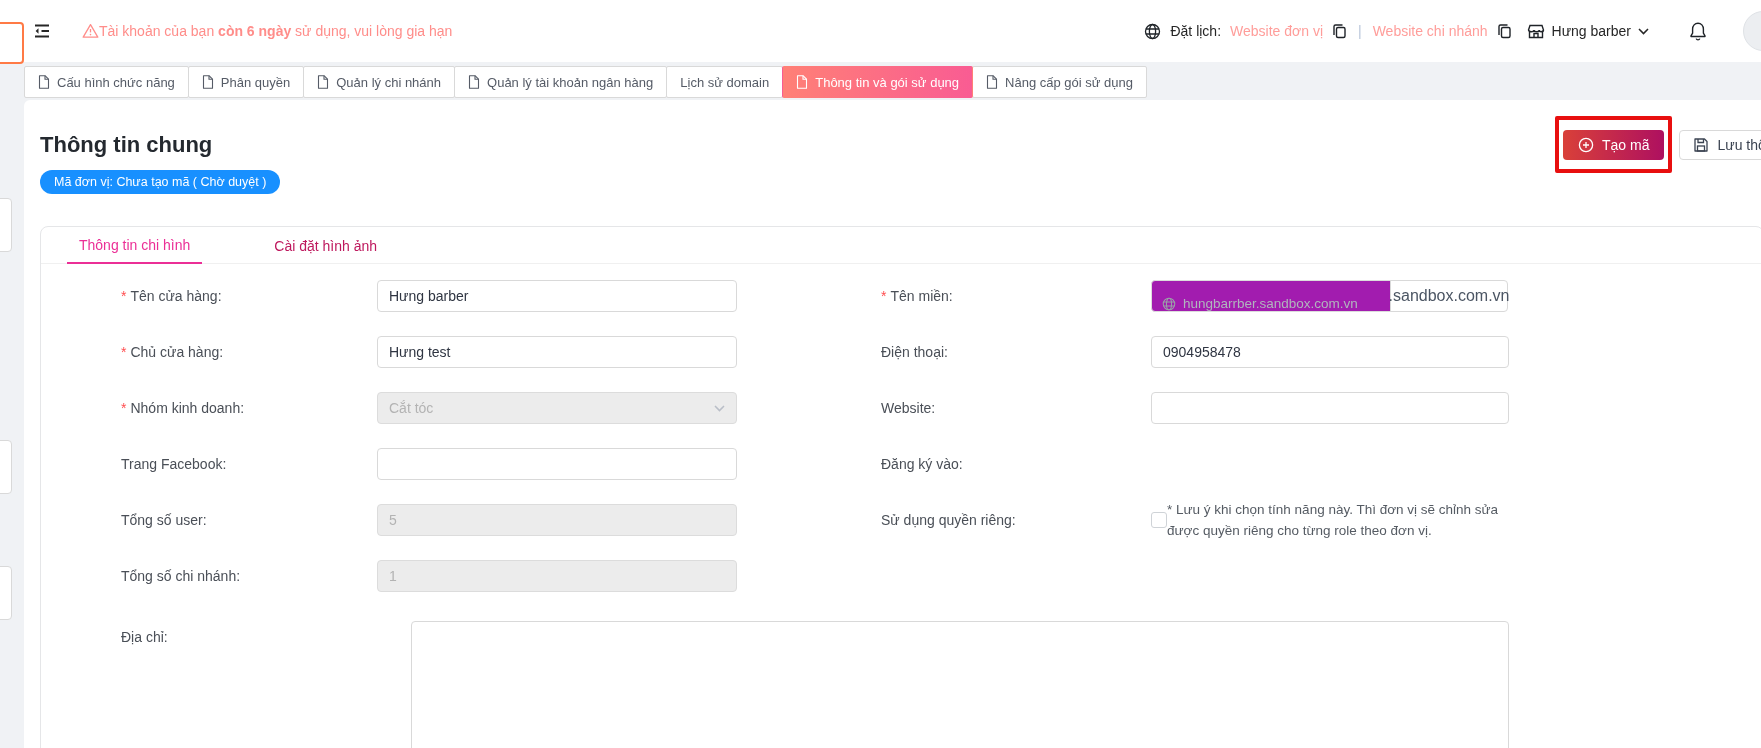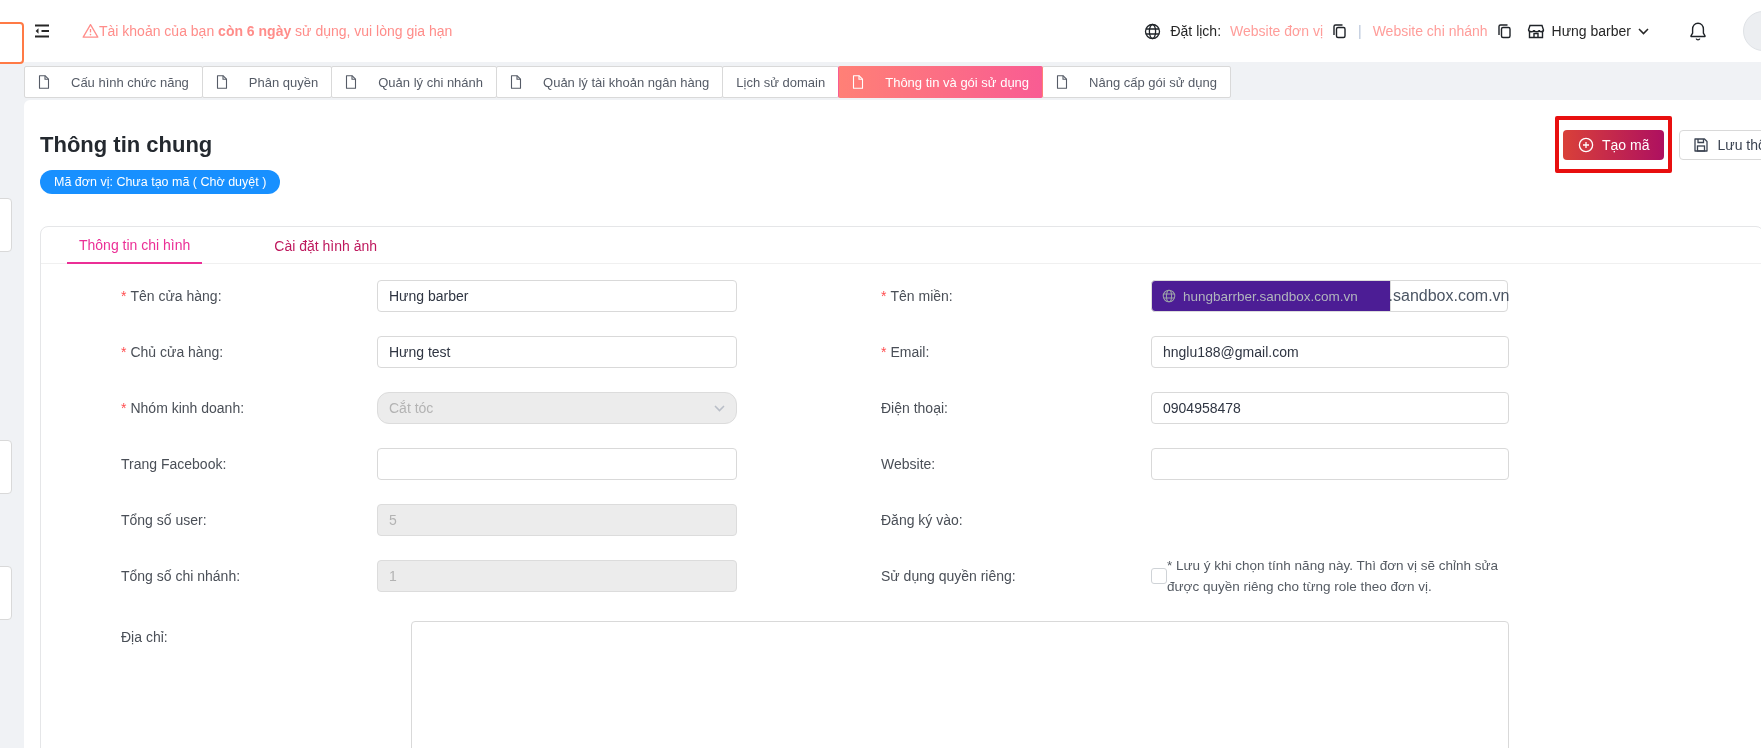--- a/index.html
+++ b/index.html
@@ -25,21 +25,21 @@
   .avatar{width:38px;height:38px;border-radius:50%;background:#eceef1;border:1px solid #dfe2e6;
           margin-left:26px;margin-right:-22px;flex:none;cursor:pointer}
 
   
   .rail-frag{position:absolute;background:#fff;border:2px solid #ff7a45;border-radius:4px;
              left:-12px;top:22px;width:32px;height:38px;z-index:6}
   .sliver{position:absolute;left:-6px;width:16px;background:#fff;border:1px solid #d9d9d9;border-radius:4px}
 
   
   .ptabs{position:absolute;top:66px;left:24px;display:flex;z-index:4}
-  .ptab{height:30px;display:flex;align-items:center;gap:21px;padding:0 13px;background:#fff;
+  .ptab{height:30px;display:flex;align-items:center;gap:7px;padding:0 13px;background:#fff;
         border:1px solid #d9d9d9;margin-left:-1px;font-size:13px;color:#555b66;cursor:pointer;
         border-radius:2px;white-space:nowrap}
   .ptab:first-child{margin-left:0}
   .ptab .ic{color:#555b66;display:flex}
   .ptab.active{background:linear-gradient(90deg,#ff8076,#f95c93);color:#fff;border-color:transparent;z-index:1}
   .ptab.active .ic{color:#fff}
 
   
   .card{position:absolute;top:100px;left:24px;width:1756px;height:700px;background:#fff;
         border-radius:6px;box-sizing:border-box;padding:30px 16px 0 16px}
@@ -72,27 +72,27 @@
   .f-row{display:flex;align-items:center;height:32px;margin-bottom:24px}
   .f-label{font-size:14px;color:#4a4f57;white-space:nowrap}
   .col-left .f-label{width:256px}
   .col-right .f-label{width:270px}
   .req{color:#ff4d4f;margin-right:4px}
   .inp{height:32px;box-sizing:border-box;border:1px solid #d9d9d9;border-radius:4px;padding:0 11px;
        font-size:14px;color:#2f3542;font-family:inherit;outline:none;background:#fff}
   .col-left .inp{width:360px}
   .col-right .inp{width:358px}
   .dis{background:#ececec !important;color:#b3b3b3 !important;border-color:#dcdcdc !important}
-  .sel{width:360px;height:32px;box-sizing:border-box;border:1px solid #dcdcdc;border-radius:12px;
+  .sel{width:360px;height:32px;box-sizing:border-box;border:1px solid #dcdcdc;border-radius:4px;
        padding:0 11px;display:flex;align-items:center;justify-content:space-between;
        font-size:14px;cursor:not-allowed}
   .sel .chev{color:#b9bec7}
   .dgroup{display:flex}
   .dmain{width:240px;height:32px;box-sizing:border-box;border:1px solid #dcdcdc;border-radius:4px 0 0 4px;
-         background:#4c1d95;display:flex;align-items:center;gap:7px;padding:0 10px;
+         background:#a21caf;display:flex;align-items:flex-end;gap:7px;padding:0 10px;
          font-size:13.5px;color:#b0b5bd;white-space:nowrap;overflow:hidden}
   .daddon{width:118px;height:32px;box-sizing:border-box;border:1px solid #d9d9d9;margin-left:-1px;
           border-radius:0 4px 4px 0;background:#fff;display:flex;align-items:center;justify-content:center;
           font-size:16px;color:#4b5563}
   .cbx{width:16px;height:16px;box-sizing:border-box;border:1px solid #cfd3d7;border-radius:3px;
        background:#fff;cursor:pointer;flex:none}
   .note{width:334px;font-size:13.5px;line-height:21px;color:#555b63}
   .addr-row{display:flex;align-items:flex-start;margin-top:5px}
   .addr-row .f-label{width:256px;padding-top:8px}
   .addr-ta{margin-left:34px;width:1098px;height:140px;box-sizing:border-box;border:1px solid #d9d9d9;
@@ -314,24 +314,20 @@
                       <ellipse cx="8.5" cy="8.5" rx="3.1" ry="7"></ellipse>
                       <path d="M1.8 6h13.4M1.8 11h13.4"></path>
                     </svg>
                   </span>
                   <span>hungbarrber.sandbox.com.vn</span>
                 </div>
                 <div class="daddon">.sandbox.com.vn</div>
               </div>
             </div>
             <div class="f-row">
-              <div class="f-label"><span class="req">*</span><span>Email:</span></div>
-              <input class="inp" value="hnglu188@gmail.com" style="">
-            </div>
-            <div class="f-row">
               <div class="f-label"><span>Điện thoại:</span></div>
               <input class="inp" value="0904958478" style="">
             </div>
             <div class="f-row">
               <div class="f-label"><span>Website:</span></div>
               <input class="inp" style="">
             </div>
             <div class="f-row">
               <div class="f-label"><span>Đăng ký vào:</span></div>
             </div>

